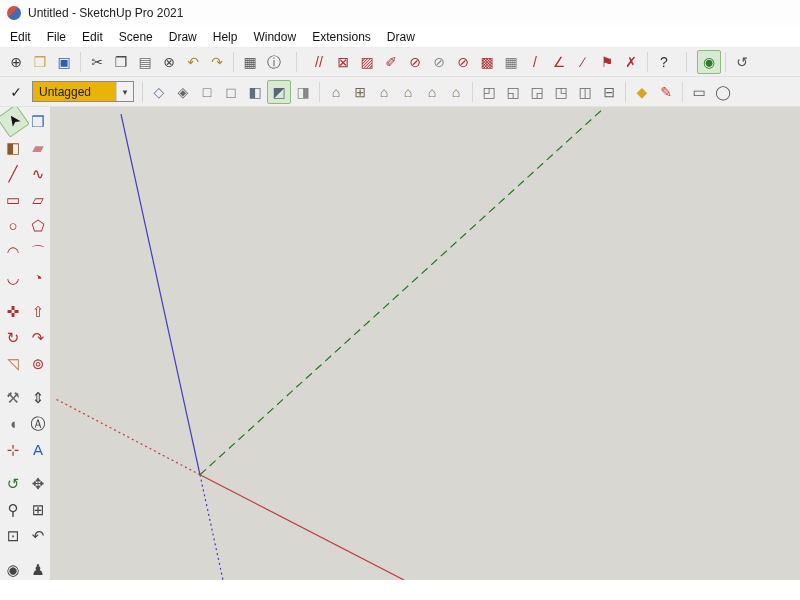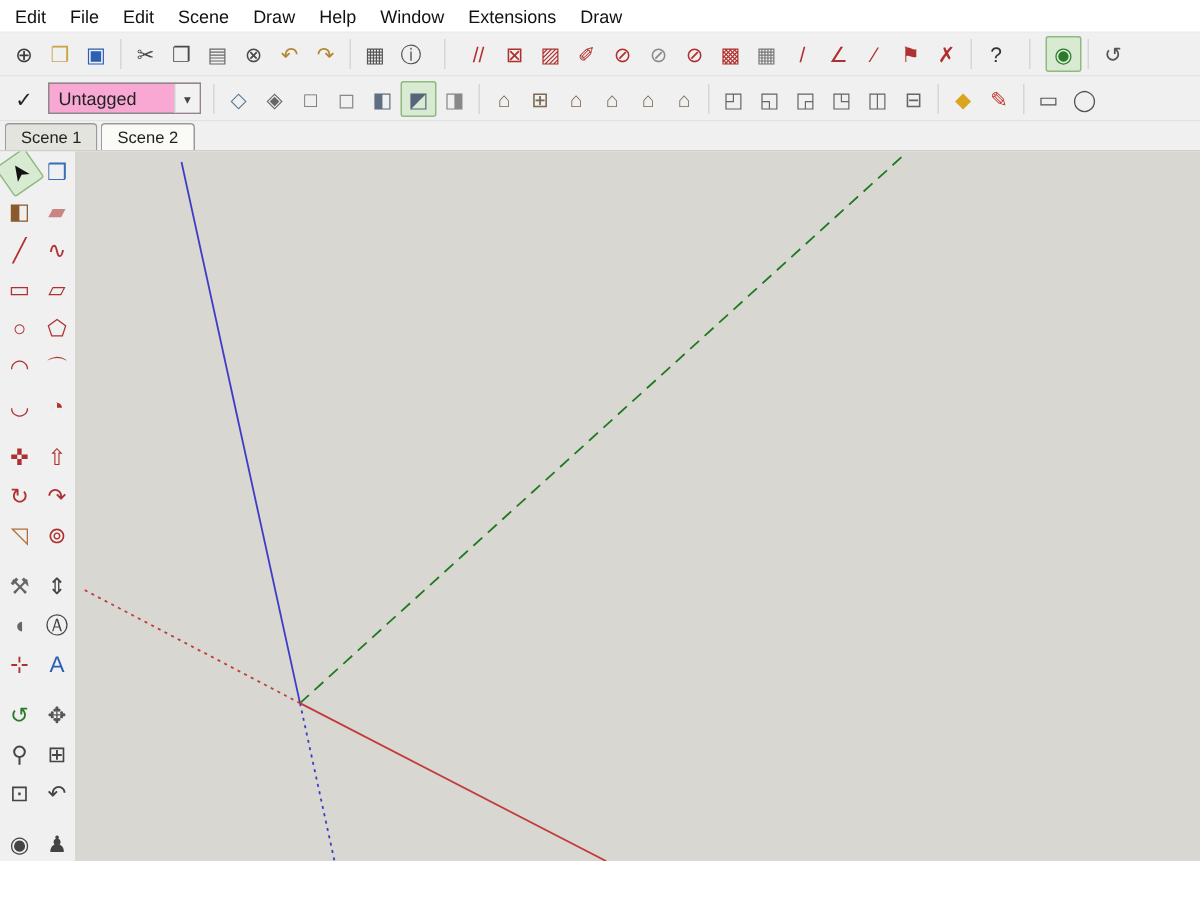--- a/index.html
+++ b/index.html
@@ -21,21 +21,21 @@
   .toolbar2 { height:30px; border-bottom:1px solid #e2e2e2; }
 
   .tb-icon { width:24px; height:24px; flex:0 0 auto; display:flex; align-items:center;
     justify-content:center; font-size:14px; line-height:1; cursor:default;
     border:1px solid transparent; border-radius:2px; }
   .tb-icon.active { background:#d9ead2; border-color:#8fba7f; }
   .sep { width:0; height:20px; border-left:1px solid #d6d6d6; margin:0 4px; flex:0 0 auto; }
   .sep.wide { margin:0 10px; }
 
   .combo { display:flex; align-items:center; justify-content:space-between;
-    height:21px; width:102px; background:#f9a8d4; border:1px solid #8a8a8a;
+    height:21px; width:102px; background:#eab308; border:1px solid #8a8a8a;
     font-size:12px; padding-left:6px; margin:0 4px; color:#222; flex:0 0 auto; }
   .combo-arrow { width:17px; height:100%; display:flex; align-items:center;
     justify-content:center; font-size:9px; color:#444; background:#f2f2f2;
     border-left:1px solid #cfcfcf; }
 
   .tabbar { height:20px; background:#f0f0f0; display:flex; align-items:flex-end;
     padding-left:3px; border-bottom:1px solid #cfcfcf; }
   .tab { height:18px; padding:0 10px; font-size:11px; display:flex; align-items:center;
     border:1px solid #9a9a9a; border-bottom:none; border-radius:3px 3px 0 0;
     background:#e4e4df; margin-right:2px; color:#222; cursor:default; }
@@ -50,20 +50,24 @@
   [data-name="select-icon"] { transform:rotate(-125deg); }
 
   .canvas { flex:1; position:relative; }
   .canvas svg { position:absolute; left:0; top:0; width:100%; height:100%; }
 </style>
 </head>
 <body>
 
 <div data-name="app-window">
 
+  <div class="titlebar" data-name="titlebar">
+    <span class="logo" data-name="sketchup-logo-icon"></span>
+    <span data-name="window-title">Untitled - SketchUp Pro 2021</span>
+  </div>
 
   <div class="menubar" data-name="menubar">
       <span class="menu-item" data-name="menu-file">Edit</span>
       <span class="menu-item" data-name="menu-edit">File</span>
       <span class="menu-item" data-name="menu-view">Edit</span>
       <span class="menu-item" data-name="menu-camera">Scene</span>
       <span class="menu-item" data-name="menu-draw">Draw</span>
       <span class="menu-item" data-name="menu-tools">Help</span>
       <span class="menu-item" data-name="menu-window">Window</span>
       <span class="menu-item" data-name="menu-extensions">Extensions</span>
@@ -140,24 +144,20 @@
         <span class="tb-icon" data-name="solid-split-icon" style="color: rgb(102, 102, 102);">⊟</span>
         <span class="sep" data-name="toolbar-separator"></span>
         <span class="tb-icon" data-name="tag-note-icon" style="color: rgb(217, 165, 33);">◆</span>
         <span class="tb-icon" data-name="marker-pen-icon" style="color: rgb(192, 57, 43);">✎</span>
         <span class="sep" data-name="toolbar-separator"></span>
         <span class="tb-icon" data-name="shape-partial-icon" style="color: rgb(85, 85, 85);">▭</span>
         <span class="tb-icon" data-name="circle-partial-icon" style="color: rgb(85, 85, 85);">◯</span>
       </span>
   </div>
 
-  <div class="tabbar" data-name="scene-tabbar">
-      <span class="tab" data-name="scene-tab-scene-1">Scene 1</span>
-      <span class="tab active" data-name="scene-tab-scene-2">Scene 2</span>
-    </div>
 
   <div class="content" data-name="main-content">
     <div class="lefttoolbar" data-name="large-tool-set">
         <span class="tb-icon active" data-name="select-icon" style="color: rgb(17, 17, 17);">➤</span>
         <span class="tb-icon" data-name="make-component-icon" style="color: rgb(59, 111, 181);">❒</span>
         <span class="tb-icon" data-name="paint-bucket-icon" style="color: rgb(139, 90, 43);">◧</span>
         <span class="tb-icon" data-name="eraser-icon" style="color: rgb(201, 133, 133);">▰</span>
         <span class="tb-icon" data-name="line-icon" style="color: rgb(176, 48, 48);">╱</span>
         <span class="tb-icon" data-name="freehand-icon" style="color: rgb(176, 48, 48);">∿</span>
         <span class="tb-icon" data-name="rectangle-icon" style="color: rgb(176, 48, 48);">▭</span>

